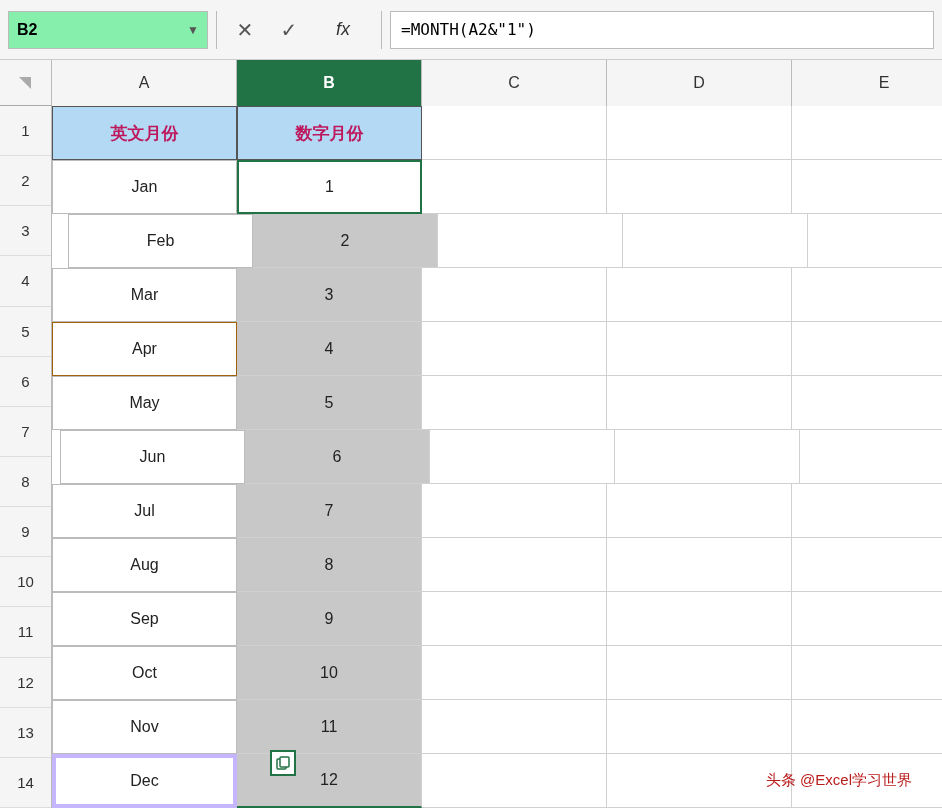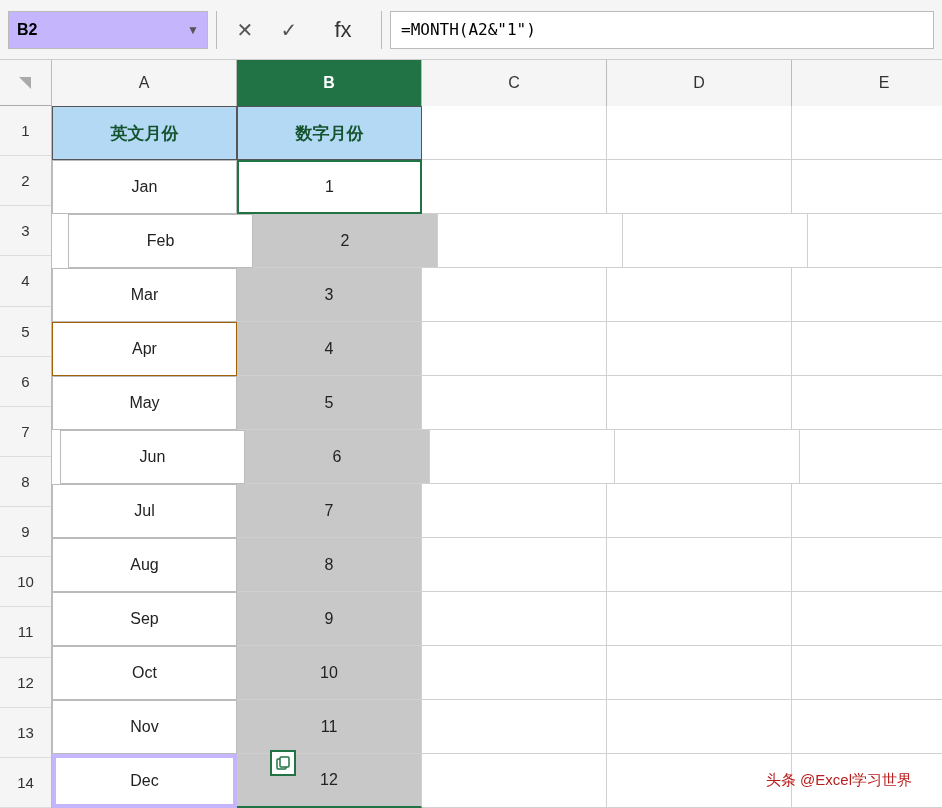--- a/index.html
+++ b/index.html
@@ -18,21 +18,21 @@
       height: 60px;
       background: #f5f5f5;
       border-bottom: 1px solid #ccc;
       padding: 0 8px;
       gap: 4px;
     }
     .name-box {
       width: 200px;
       height: 38px;
       border: 1px solid #bbb;
-      background: #c4b5fd;
+      background: #86efac;
       display: flex;
       align-items: center;
       justify-content: space-between;
       padding: 0 8px;
       font-size: 16px;
       font-weight: bold;
     }
     .name-box-dropdown {
       font-size: 12px;
       color: #555;
@@ -49,21 +49,22 @@
       display: flex;
       align-items: center;
       justify-content: center;
       font-size: 20px;
       color: #555;
       cursor: pointer;
       background: none;
       border: none;
     }
     .formula-btn.fx {
-      font-size: 22px;
+      font-style: italic;
+      font-size: 18px;
       color: #333;
       width: 60px;
     }
     .formula-input {
       flex: 1;
       height: 38px;
       border: 1px solid #bbb;
       background: #fff;
       padding: 0 10px;
       font-size: 16px;
@@ -180,21 +181,21 @@
     .cell-b, .col-header-b { width: 185px; min-width: 185px; }
     .cell-c, .col-header-c { width: 185px; min-width: 185px; }
     .cell-d, .col-header-d { width: 185px; min-width: 185px; }
     .cell-e, .col-header-e { width: 185px; min-width: 185px; flex: 1; }
 
     
     .cell.header-cell {
       background: #b3d9f5;
       font-weight: bold;
       font-size: 17px;
-      color: #14532d;
+      color: #be185d;
       border: 1px solid #555;
     }
 
     
     .cell.col-b-data {
       background: #c8c8c8;
     }
 
     
     .col-header-b-el {

